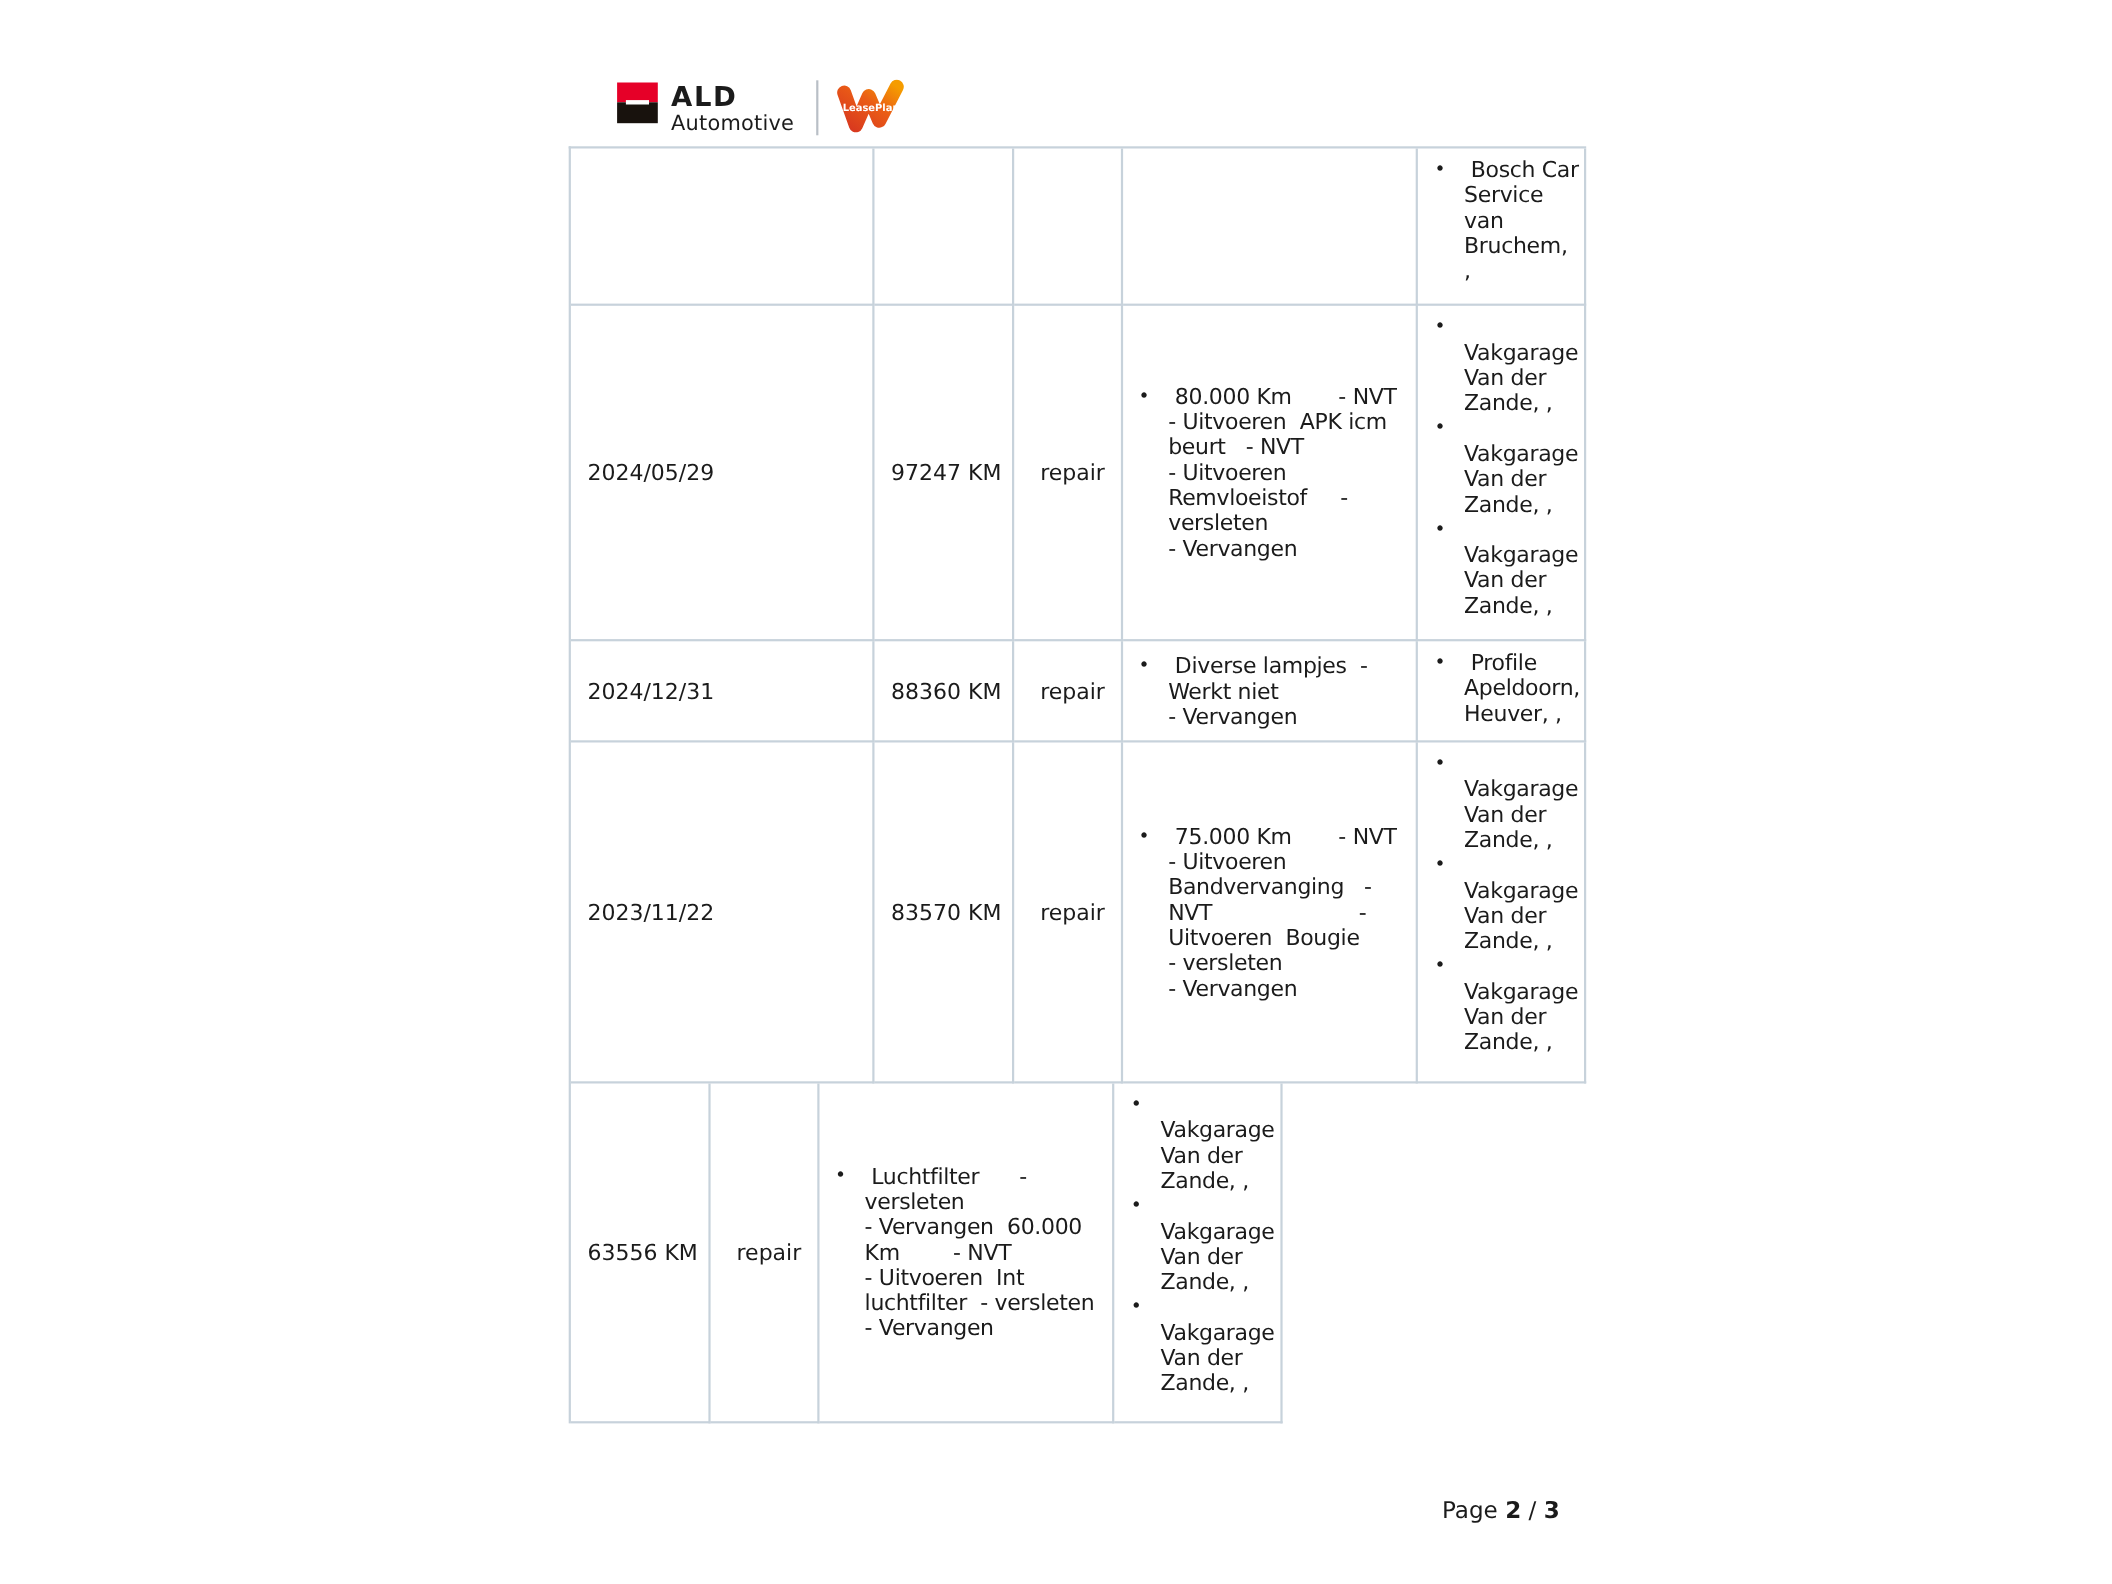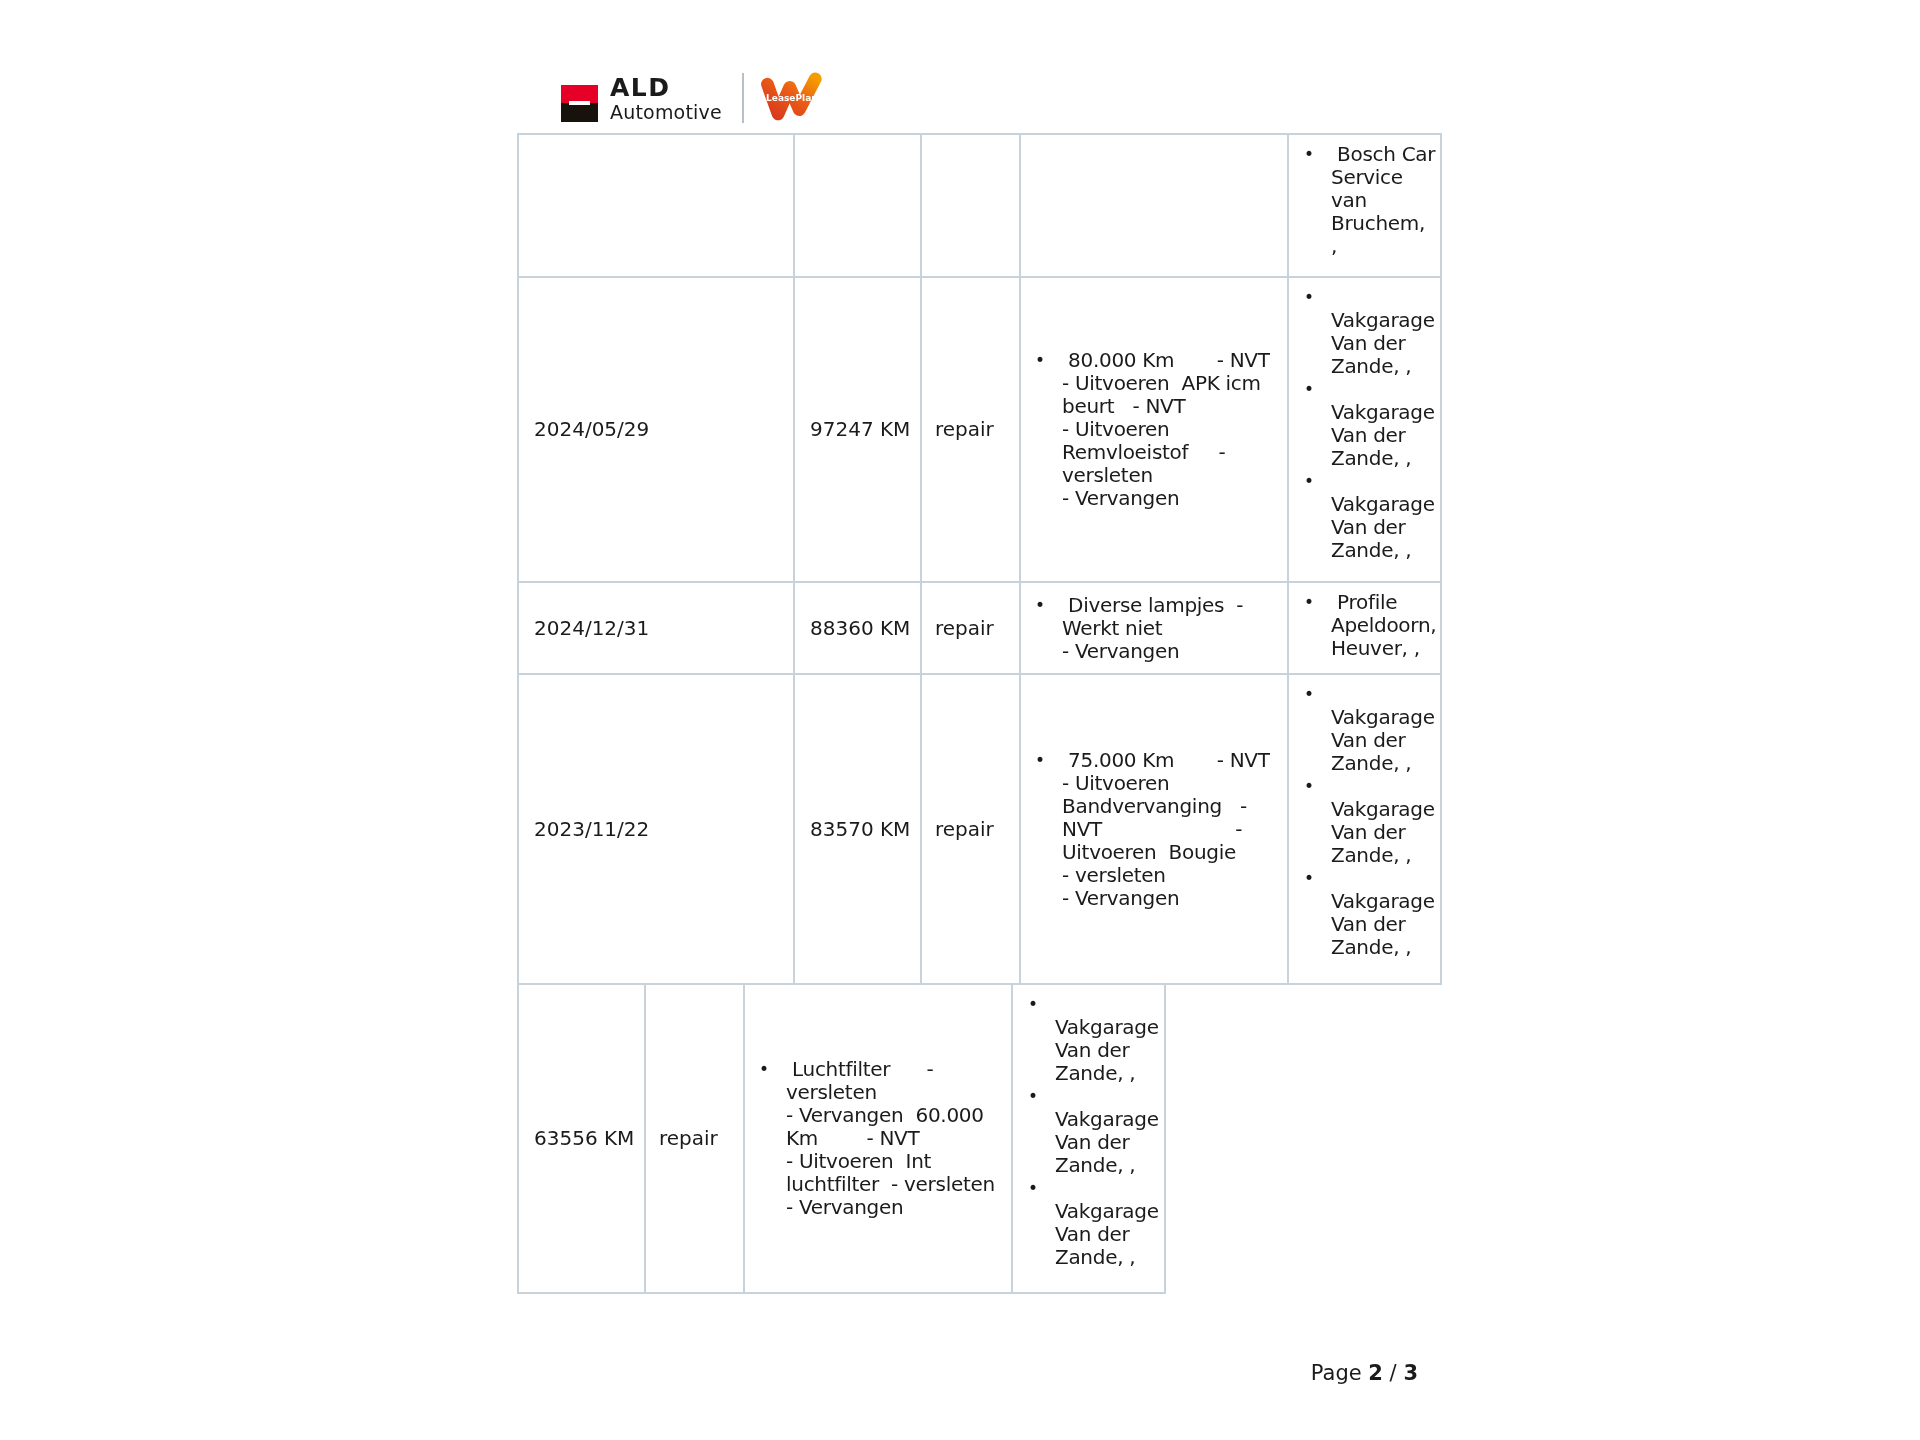--- a/index.html
+++ b/index.html
@@ -10,21 +10,21 @@
   body{
     width:1920px;height:1440px;
     font-family:"DejaVu Sans", sans-serif;
     color:var(--ink);
     overflow:hidden;
   }
   .page{position:relative;width:1920px;height:1440px;background:#fff;}
 
   
   .brand{position:absolute;left:529px;top:72px;display:flex;align-items:center;}
-  .ald{display:flex;align-items:flex-end;padding-left:32px;}
+  .ald{display:flex;align-items:flex-start;padding-left:32px;}
   .ald-mark{position:relative;width:37px;height:37px;flex:none;}
   .ald-red{position:absolute;left:0;right:0;top:0;height:50%;}
   .ald-black{position:absolute;left:0;right:0;bottom:0;height:50%;}
   .ald-dash{position:absolute;left:22%;right:22%;top:44%;height:12%;background:#ffffff;}
   .ald-text{margin-left:12px;line-height:1;}
   .ald-name{font-size:25px;font-weight:bold;letter-spacing:1.5px;line-height:1.0;}
   .ald-sub{font-size:19px;margin-top:3px;letter-spacing:0.2px;}
   .logo-divider{width:2px;height:50px;background:#b9bfc6;margin:0 16px 0 20px;}
   .lp-svg{width:68px;height:52px;display:block;}
 
@@ -37,21 +37,21 @@
   .trow{display:flex;align-items:stretch;}
   .cell{
     border-right:2px solid var(--bc);
     border-bottom:2px solid var(--bc);
     box-sizing:border-box;
     overflow:hidden;
     font-size:20px;line-height:23px;
   }
   .c-date{width:276px;display:flex;align-items:center;padding:6px 6px 6px 15px;}
   .c-km  {width:127px;display:flex;align-items:center;padding:6px 6px 6px 15px;}
-  .c-type{width:99px; display:flex;align-items:center;padding:6px 4px 6px 13px;}
+  .c-type{width:99px; display:flex;align-items:center;padding:6px 4px 6px 13px;justify-content:center;}
   .c-desc{width:268px;display:flex;align-items:center;padding:6px 3px 6px 12px;}
   .c-loc {width:153px;padding:8px 2px 6px 13px;}
   .bullet-item{display:flex;align-items:flex-start;}
   .bullet{width:27px;flex:none;font-size:17px;line-height:23px;text-align:left;padding-left:2px;}
   .btext{white-space:pre;font-size:20px;line-height:23px;letter-spacing:-0.3px;}
   .cval{white-space:pre;}
 
   
   .footer{
     position:absolute;left:517px;top:1337px;width:901px;

